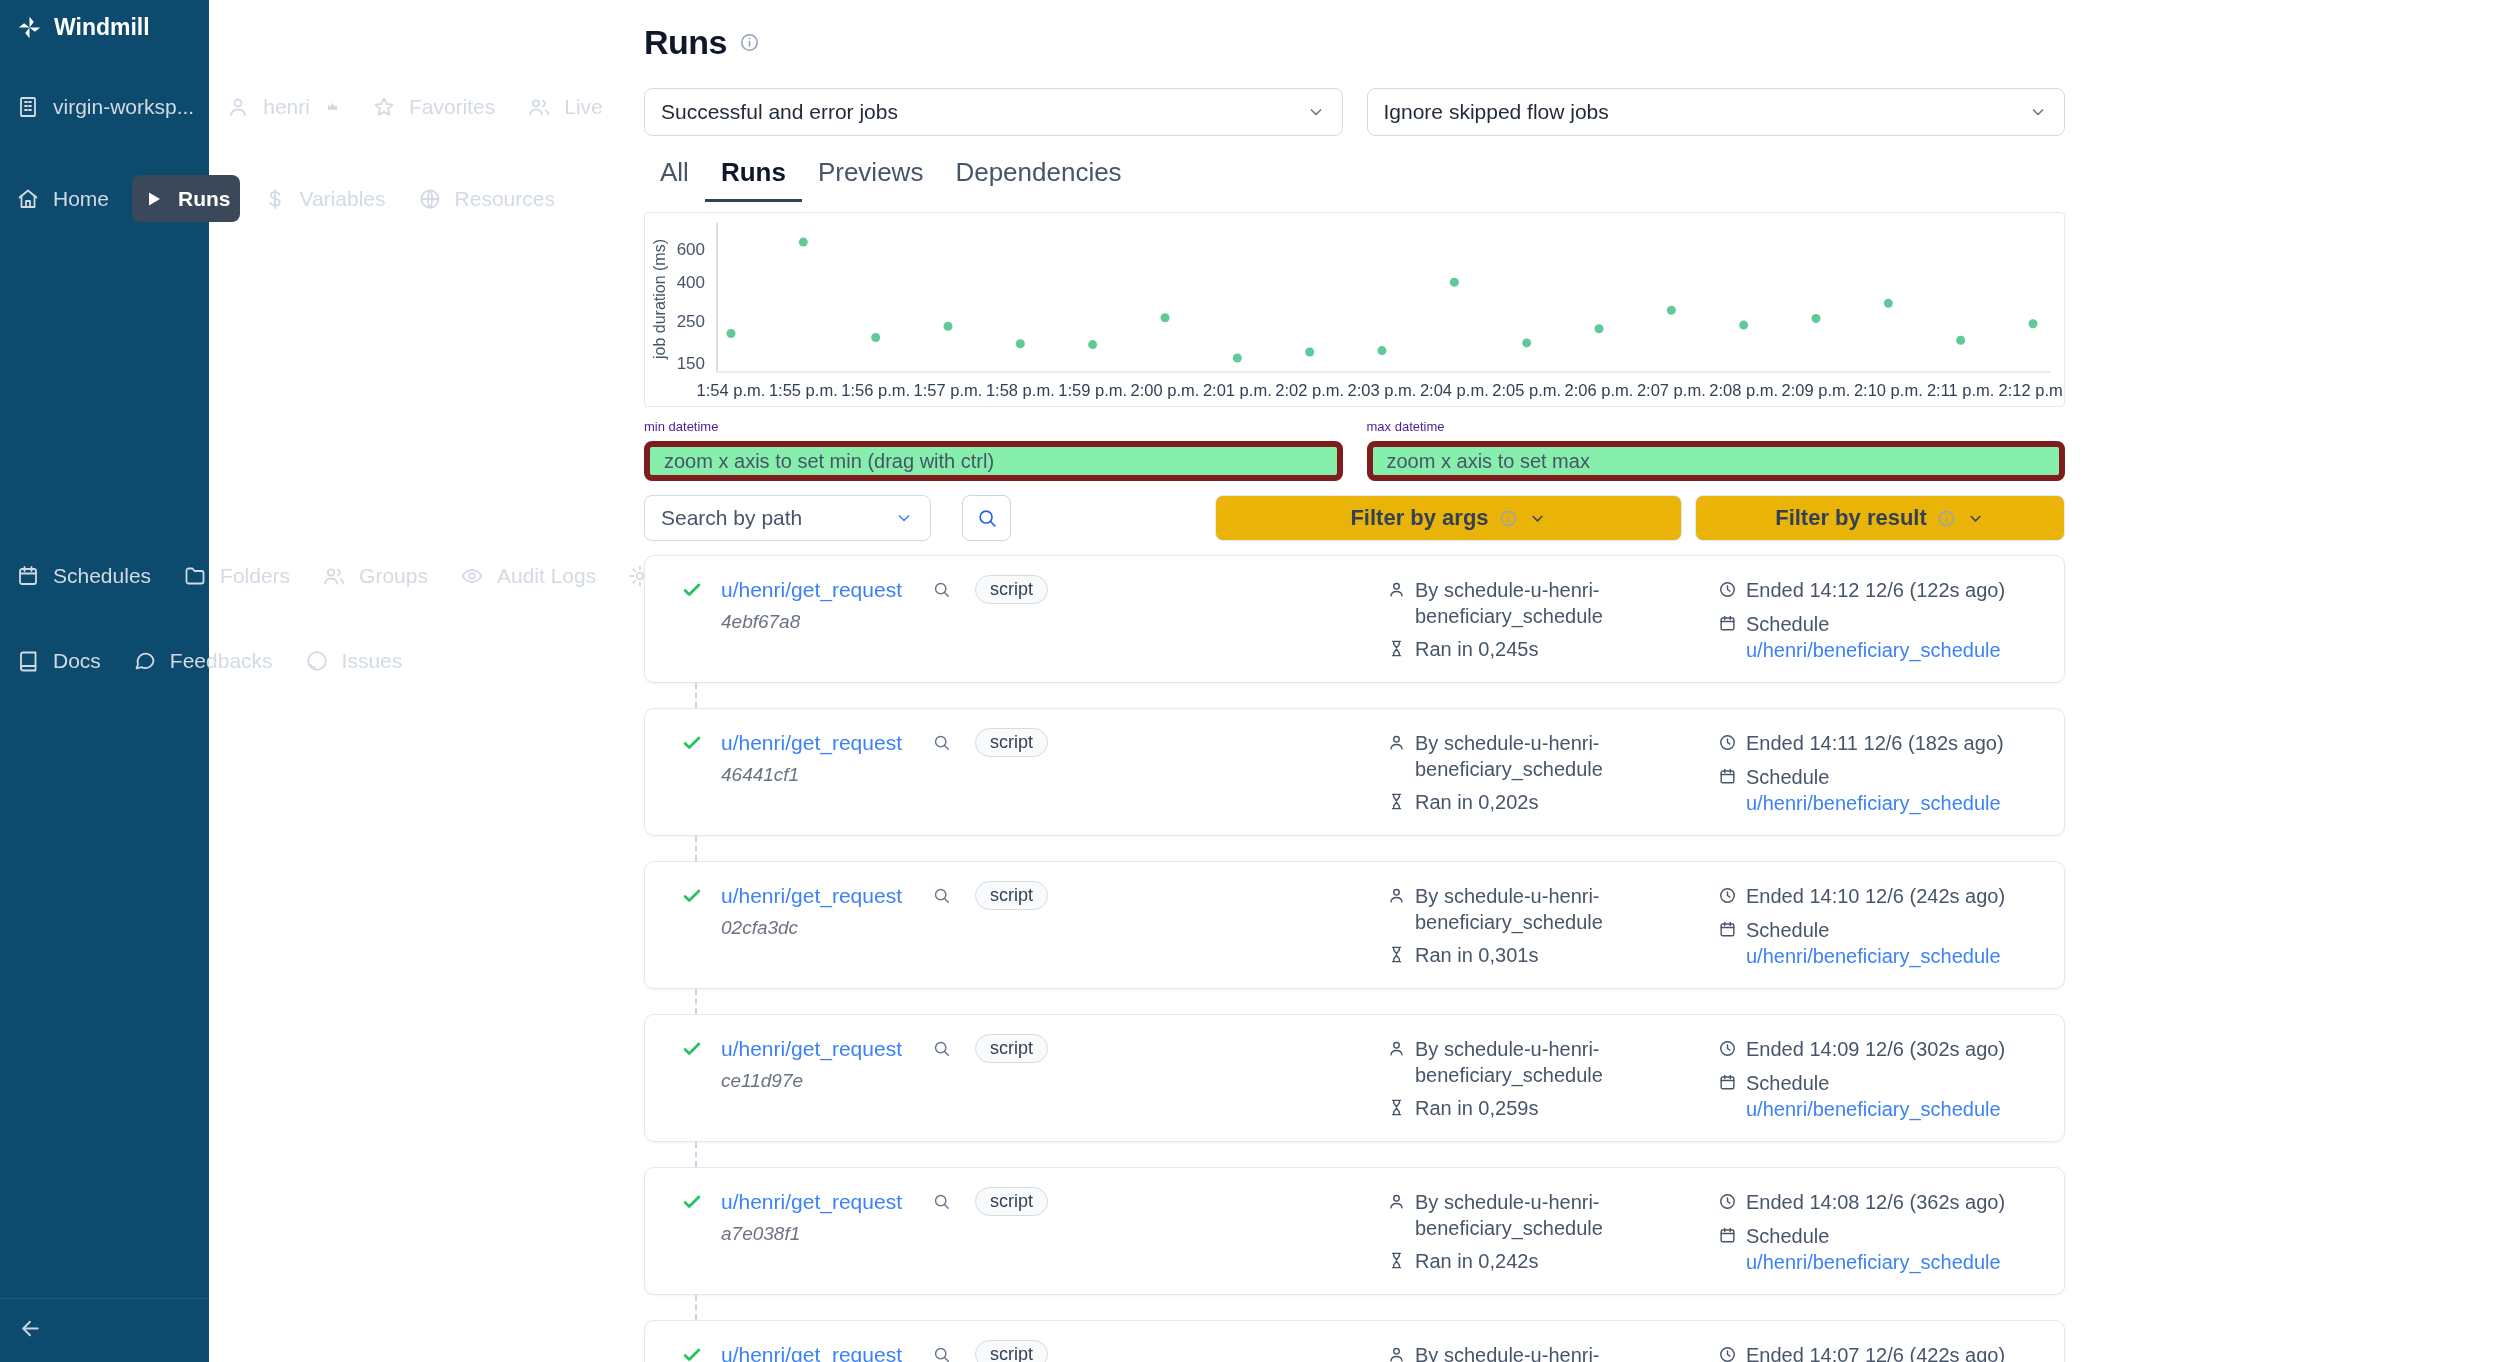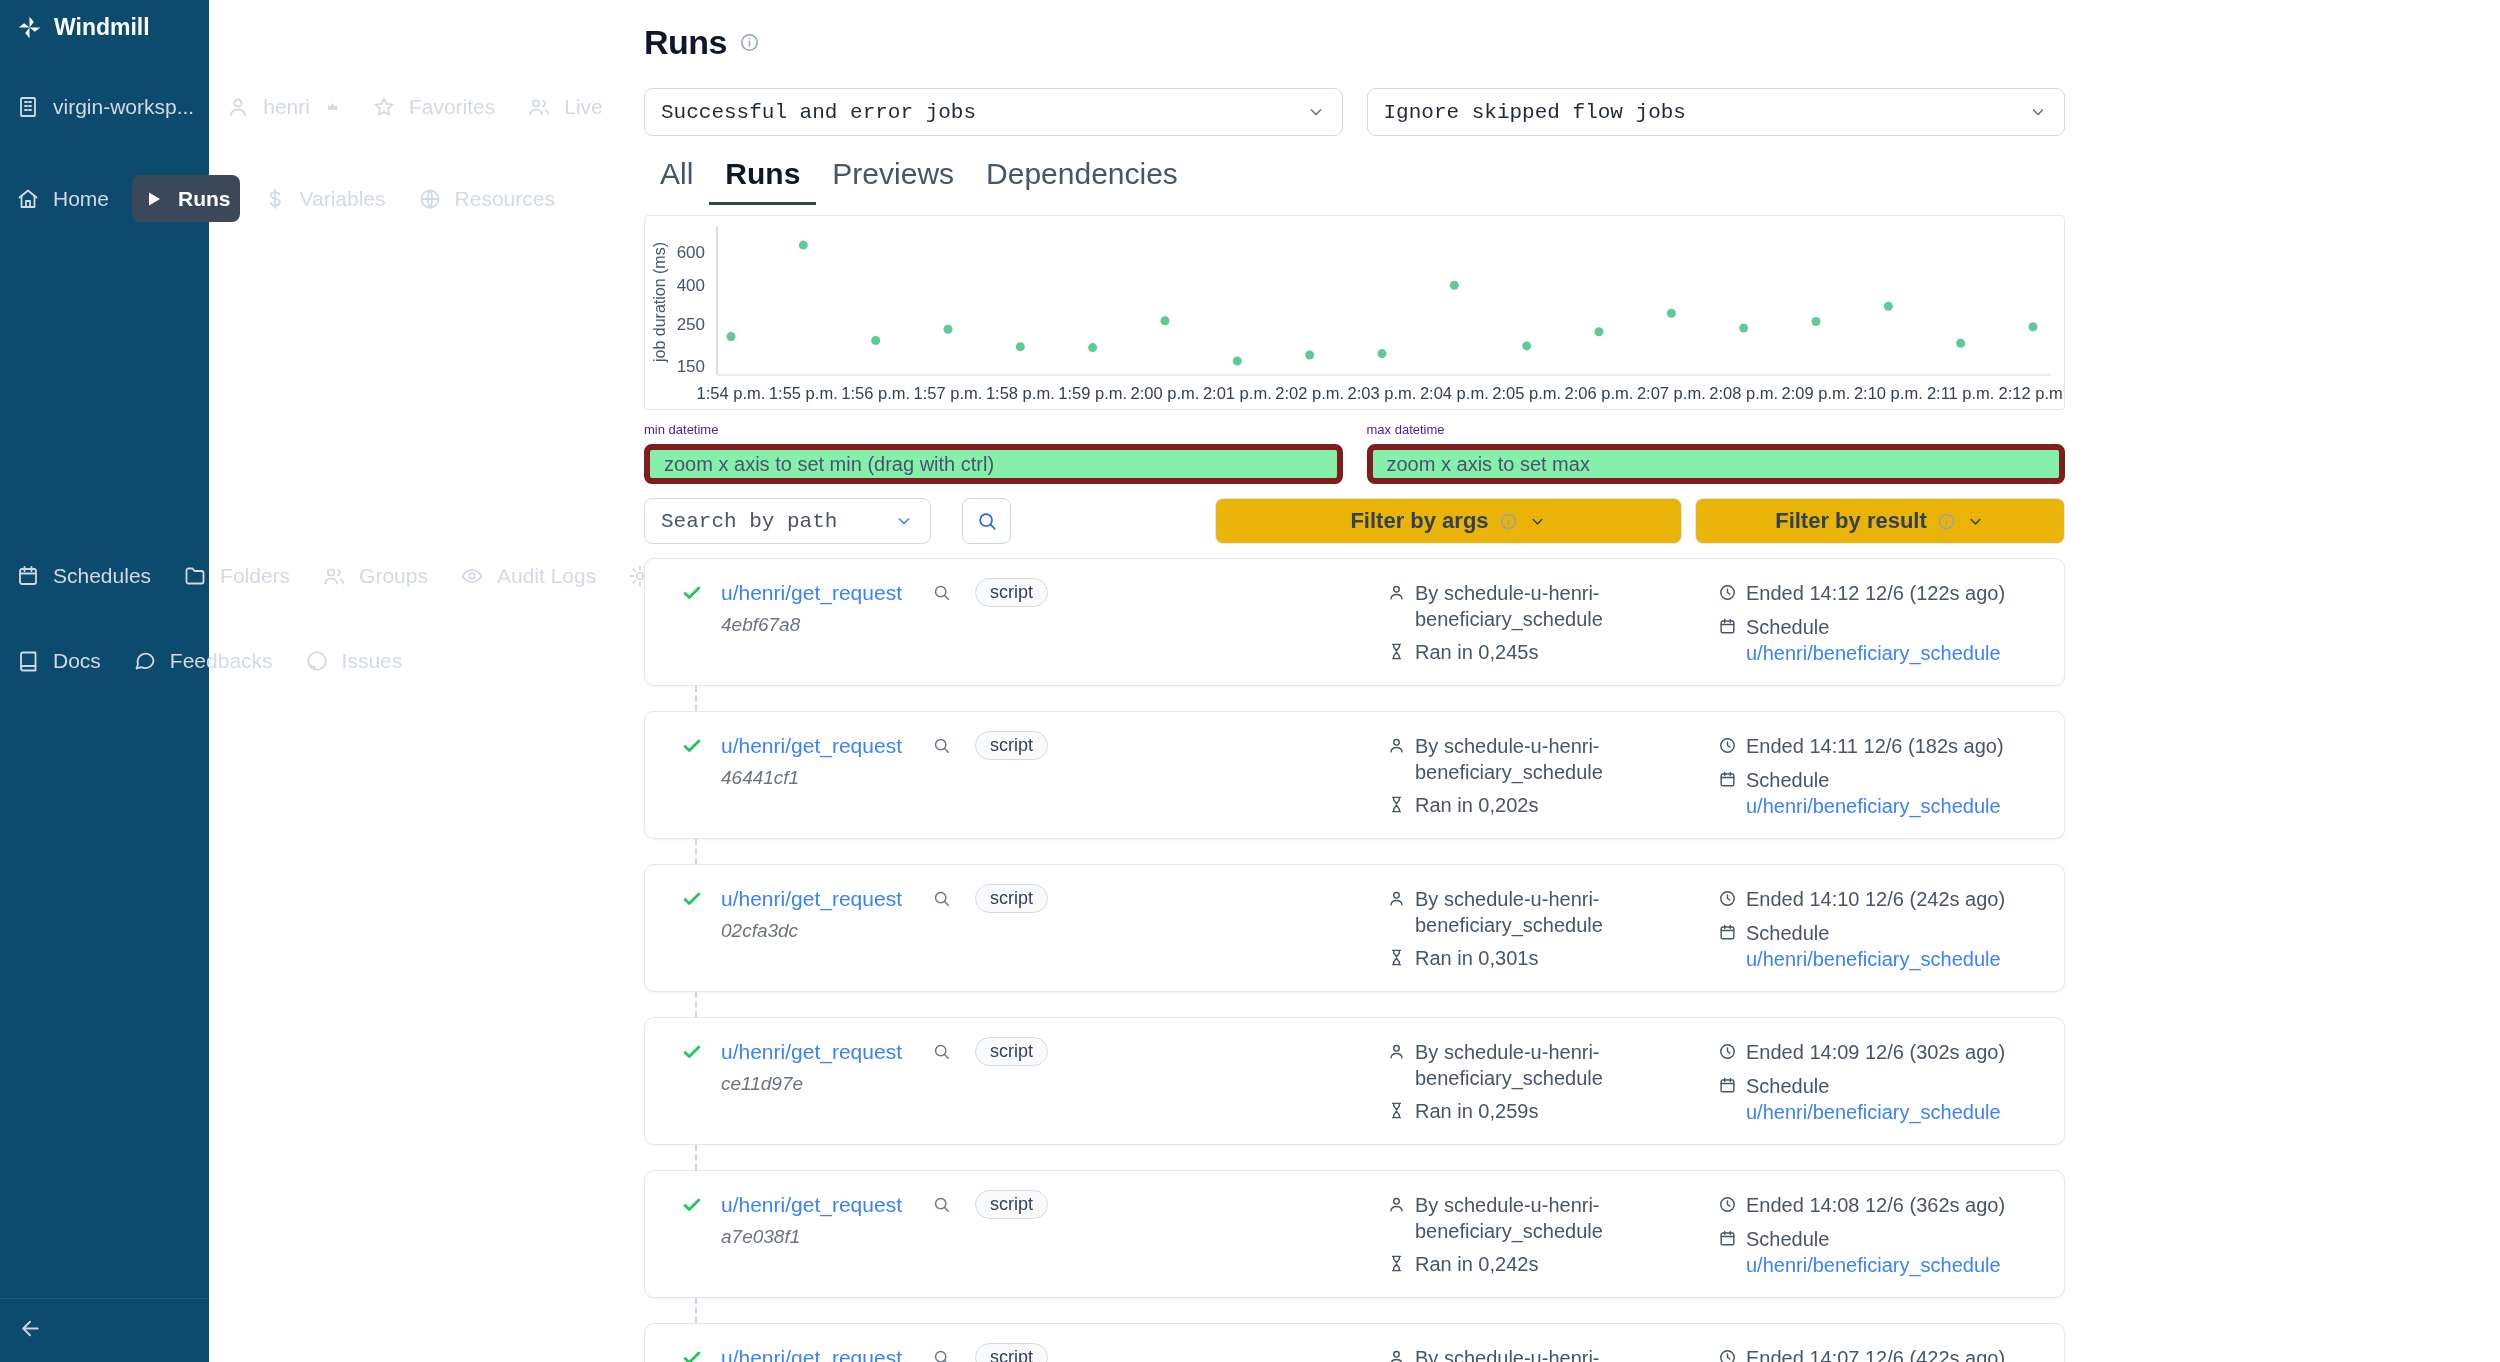--- a/index.html
+++ b/index.html
@@ -27,26 +27,26 @@
   .collapse-icn { width: 25px; height: 25px; }
 
   
   .main { flex: 1; height: 100%; overflow: hidden; }
   .content { width: 1421px; margin: 0 auto; }
   .title-row { margin-top: 22px; display: flex; align-items: center; gap: 12px; }
   h1 { font-size: 34px; font-weight: 800; color: #0f172a; letter-spacing: -0.5px; line-height: 40px; }
   .info-sm { width: 21px; height: 21px; color: #94a3b8; cursor: pointer; }
 
   .selects-row { display: flex; gap: 24px; margin-top: 26px; }
-  .select-box { flex: 1; height: 48px; border: 1px solid #d6dae0; border-radius: 8px; background: #fff; display: flex; align-items: center; justify-content: space-between; padding: 0 16px; font-size: 21px; color: #1f2937; cursor: pointer; font-family: Liberation Mono, monospace; }
+  .select-box { flex: 1; height: 48px; border: 1px solid #d6dae0; border-radius: 8px; background: #fff; display: flex; align-items: center; justify-content: space-between; padding: 0 16px; font-size: 21px; color: #1f2937; cursor: pointer; }
   .chev { width: 20px; height: 20px; color: #64748b; }
   .chev.blue { color: #3b82f6; }
 
   .tabs-row { display: flex; margin-top: 12px; }
-  .tab { padding: 9px 16px 11px; font-size: 30px; color: #475569; cursor: pointer; border-bottom: 3px solid transparent; }
+  .tab { padding: 9px 16px 11px; font-size: 26px; color: #475569; cursor: pointer; border-bottom: 3px solid transparent; }
   .tab.active { color: #0f172a; font-weight: 700; border-bottom-color: #334155; }
 
   .chart-box { margin-top: 10px; border: 1px solid #e2e8f0; border-radius: 4px; height: 195px; }
   .chart-svg { width: 100%; height: 100%; display: block; }
 
   .datetime-row { display: flex; gap: 24px; margin-top: 12px; }
   .dt-field { flex: 1; }
   .dt-label { font-size: 13px; color: #4c1d95; margin-bottom: 7px; }
   .dt-input { width: 100%; height: 40px; border: 6px solid #7f1d1d; border-radius: 8px; background: #86efac; padding: 0 14px; font-size: 20px; color: #334155; font-family: inherit; }
   .dt-input::placeholder { color: #475569; opacity: 1; }

